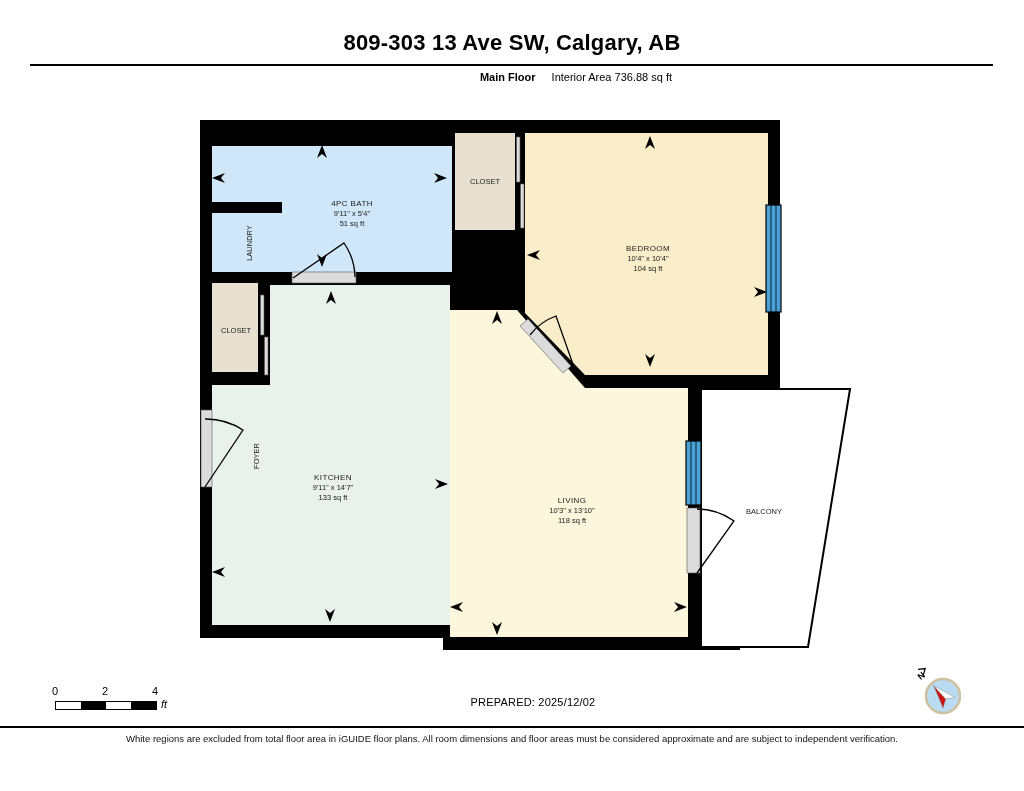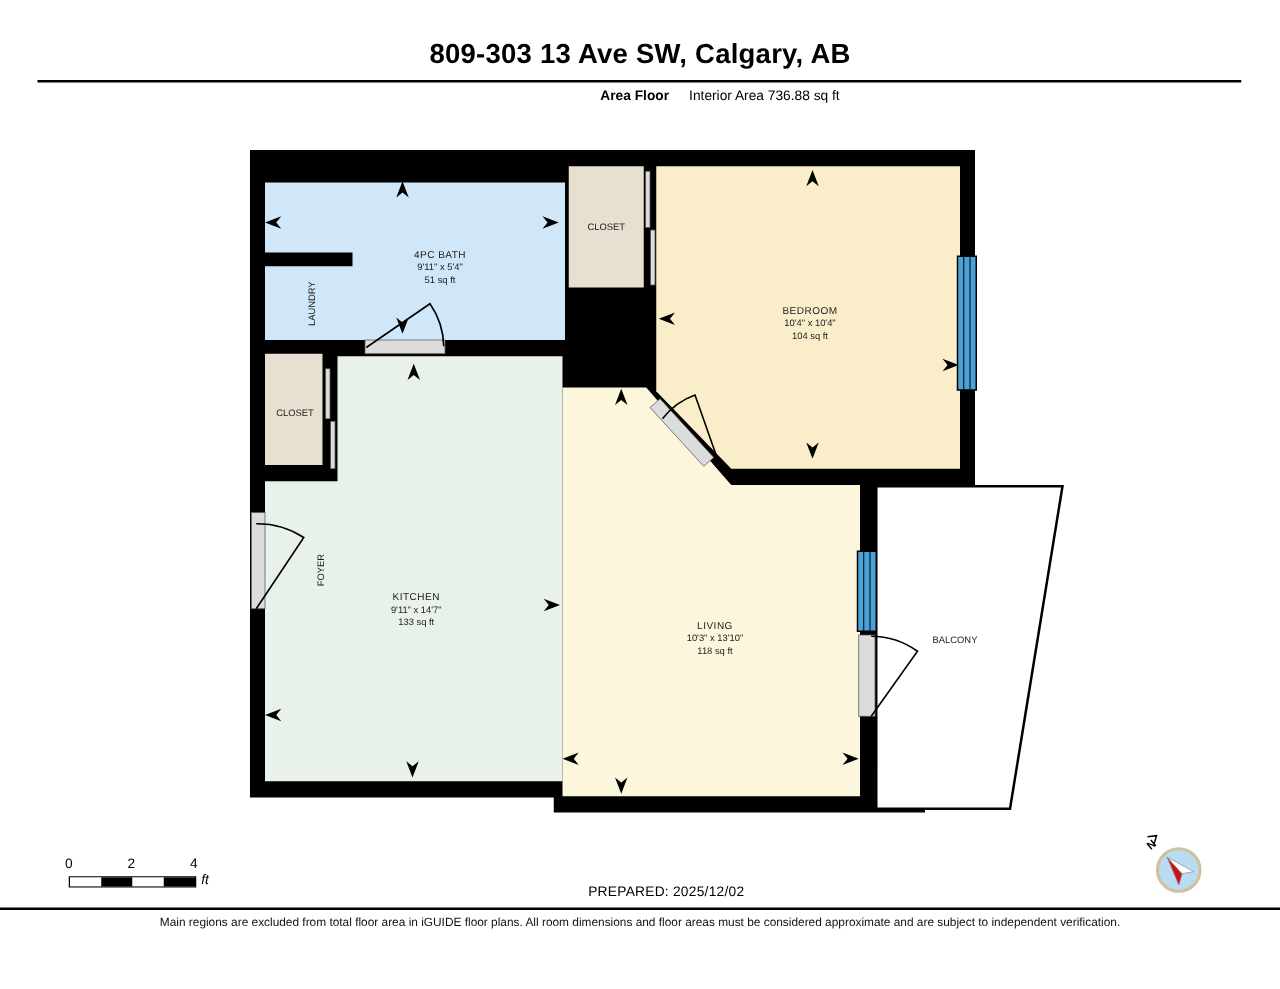--- a/index.html
+++ b/index.html
@@ -20,36 +20,36 @@
   .door-line{stroke:#000;stroke-width:1.3;fill:none;}
   .sill{stroke:#555;stroke-width:.6;}
   .scalebar{position:absolute;left:55px;top:685px;width:180px;height:30px;font-size:11px;}
   .scalebar .tick{position:absolute;top:0;transform:translateX(-50%);}
   .scalebar .bar{position:absolute;left:0;top:16px;width:100px;height:7px;
                  border:1px solid #000;display:flex;}
   .scalebar .seg{width:25px;height:100%;}
   .seg.w{background:#fff;} .seg.k{background:#000;}
   .scalebar .unit{position:absolute;left:106px;top:13px;font-style:italic;}
   .prepared{position:absolute;top:696px;left:533px;transform:translateX(-50%);
-            font-size:11px;letter-spacing:.2px;margin-top:12px;}
+            font-size:11px;letter-spacing:.2px;}
   .compass{position:absolute;left:903px;top:660px;width:76px;height:70px;}
   .compass text{font-family:"Liberation Sans",sans-serif;font-size:9px;font-weight:bold;fill:#000;}
   .rule-bottom{position:absolute;left:0;right:0;top:726px;height:2px;background:#000;}
   .disclaimer{position:absolute;top:733px;left:0;width:100%;text-align:center;
               font-size:9.5px;color:#111;}
 </style>
 </head>
 <body>
 
 <div class="page">
 
   <div class="title">809-303 13 Ave SW, Calgary, AB</div>
   <div class="rule-top"></div>
   <div class="subtitle">
-    <span class="b">Area Floor</span><span>Interior Area 736.88 sq ft</span>
+    <span class="b">Main Floor</span><span>Interior Area 736.88 sq ft</span>
   </div>
 
   <svg class="plan-svg" viewBox="0 0 1024 791">
 
     <g>
       <rect x="200" y="120" width="580" height="268" fill="#000000"></rect>
       <rect x="200" y="280" width="250" height="358" fill="#000000"></rect>
       <rect x="443" y="305" width="257" height="345" fill="#000000"></rect>
       <rect x="700" y="637" width="40" height="13" fill="#000000"></rect>
     </g>
@@ -166,15 +166,15 @@
       <polygon points="0,-14 -8,9 0,4" stroke="#888" stroke-width="0.5" fill="#cc1111"></polygon>
       <polygon points="0,-14 8,9 0,4" fill="#ffffff" stroke="#888" stroke-width="0.5"></polygon>
     </g>
     <g transform="translate(18,16) rotate(-40)">
       <text x="-3" y="3">N</text>
       <path d="M2,-7 L8,-3 L2,1" fill="none" stroke="#000" stroke-width="1.2"></path>
     </g>
   </svg>
 
   <div class="rule-bottom"></div>
-  <div class="disclaimer">Main regions are excluded from total floor area in iGUIDE floor plans. All room dimensions and floor areas must be considered approximate and are subject to independent verification.</div>
+  <div class="disclaimer">White regions are excluded from total floor area in iGUIDE floor plans. All room dimensions and floor areas must be considered approximate and are subject to independent verification.</div>
 
 </div>
 
 </body></html>

